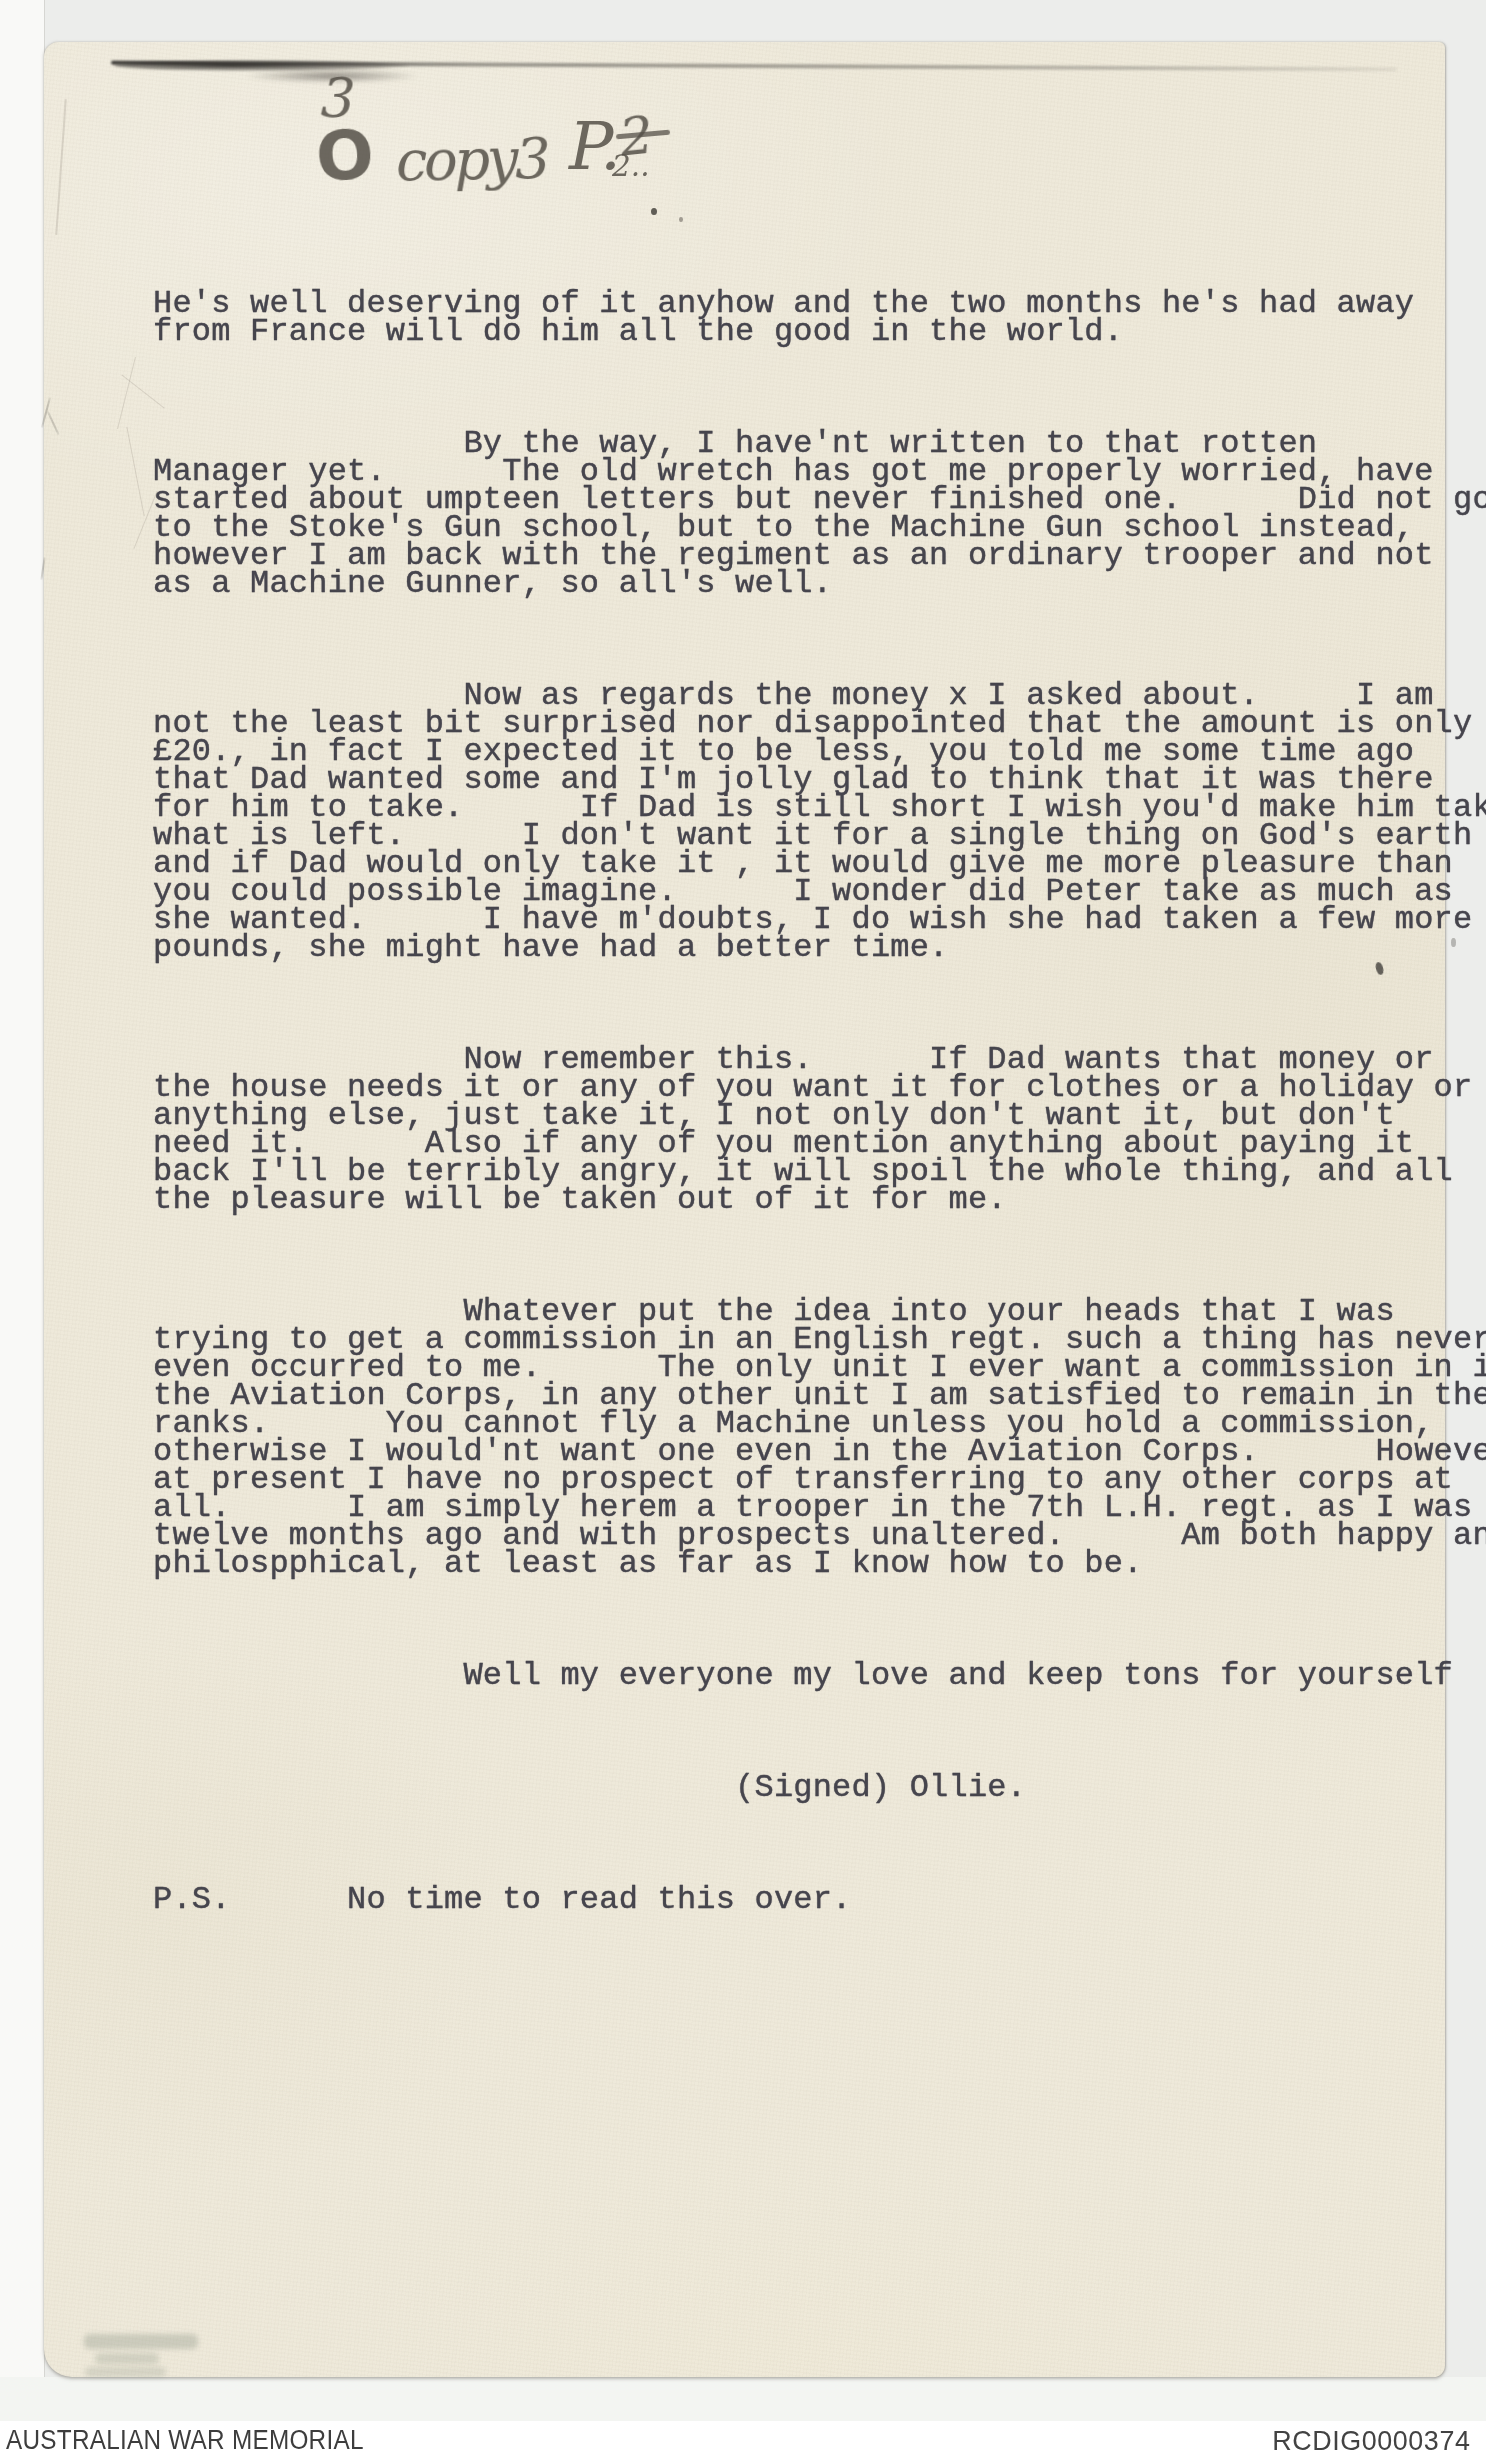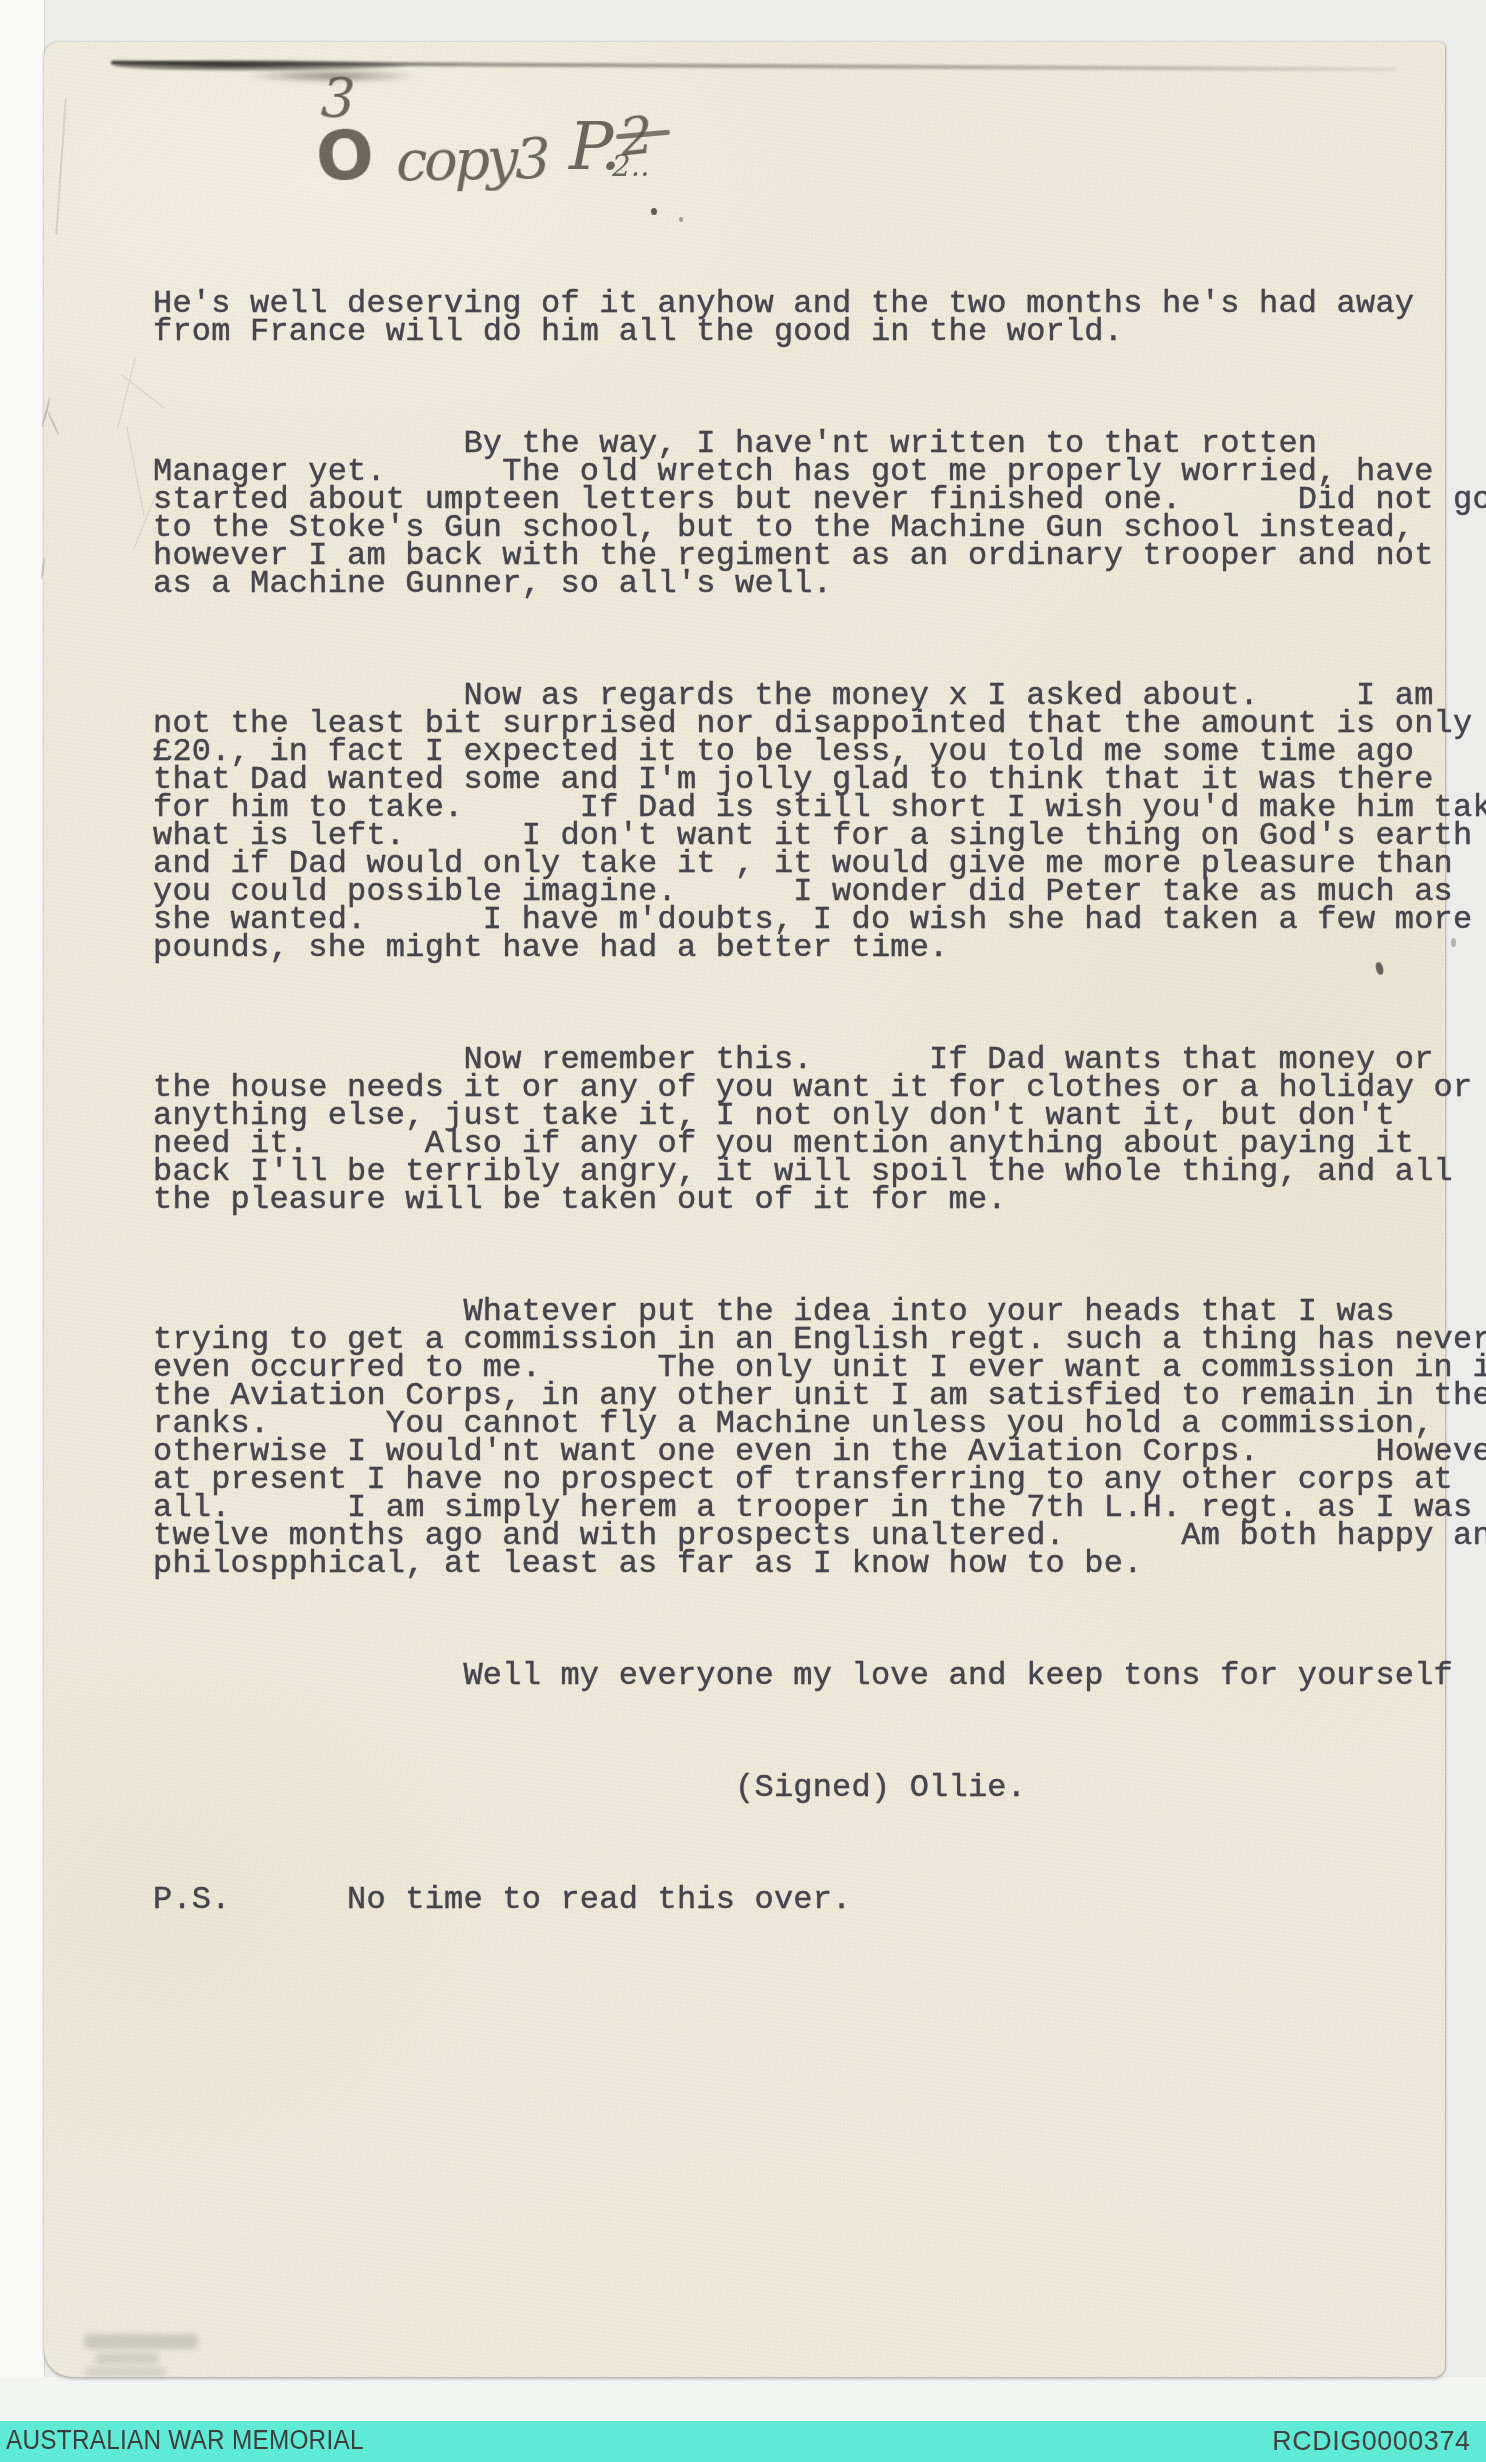--- a/index.html
+++ b/index.html
@@ -68,21 +68,21 @@
   .s2{left:1451px;top:938px;width:4.5px;height:9px;background:rgba(100,97,92,0.4);}
   .s3{left:45px;top:397px;width:1.7px;height:31px;background:rgba(110,106,98,0.35);transform:rotate(15deg);}
   .s4{left:52px;top:410px;width:1.7px;height:25.5px;background:rgba(110,106,98,0.3);transform:rotate(-25deg);}
   .s5{left:42px;top:557px;width:1.7px;height:23px;background:rgba(105,102,96,0.3);transform:rotate(8deg);}
   
   .ghost{position:absolute;border-radius:5.7px;filter:blur(2.8px);}
   .g1{left:84px;top:2334px;width:114px;height:14.8px;background:rgba(140,150,135,0.35);}
   .g2{left:95px;top:2353px;width:64px;height:11.4px;background:rgba(145,155,140,0.3);}
   .g3{left:85px;top:2367px;width:81px;height:10.2px;background:rgba(150,158,142,0.28);}
   
-  .footer{position:absolute;left:0;bottom:0;width:1487px;height:41px;background:#5eead4;}
+  .footer{position:absolute;left:0;bottom:0;width:1487px;height:41px;background:#ffffff;}
   .f-left{position:absolute;left:5.7px;top:50%;transform:translateY(-54%) scaleX(0.9);
     transform-origin:left center;font-size:27px;color:#3d3d3d;letter-spacing:0.3px;
     font-family:"Liberation Sans",sans-serif;}
   .f-right{position:absolute;right:17px;top:50%;transform:translateY(-54%) scaleX(0.96);
     transform-origin:right center;font-size:28px;color:#424242;letter-spacing:0.6px;
     font-family:"Liberation Sans",sans-serif;}
 </style>
 </head>
 <body>
 

